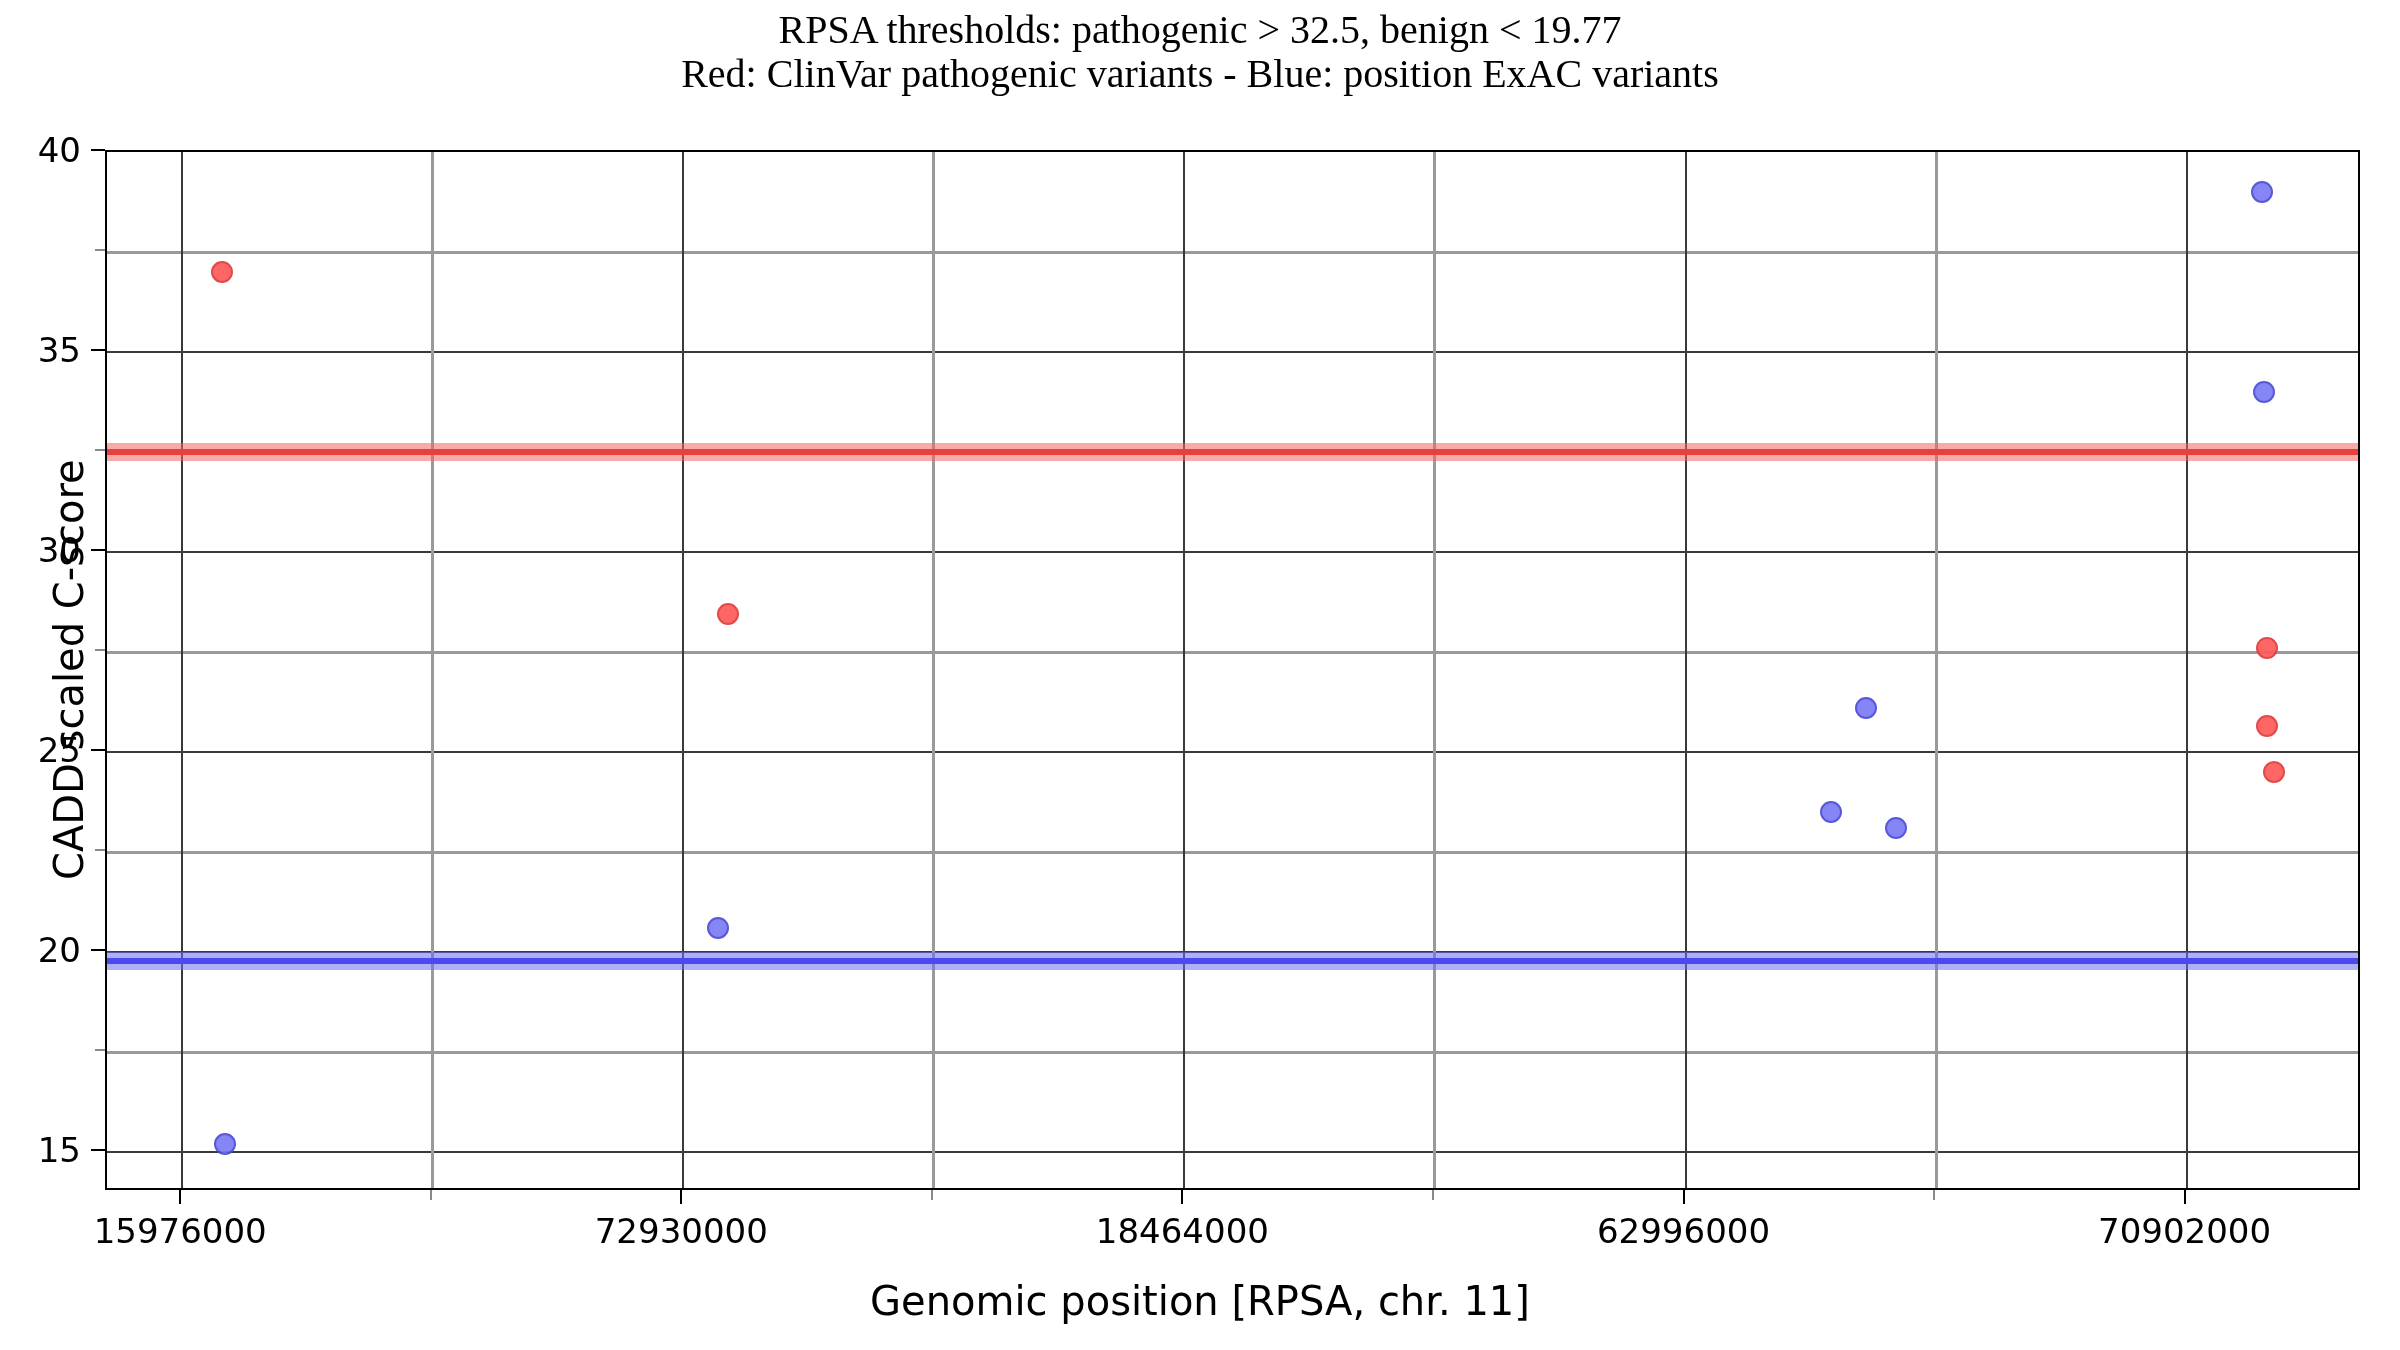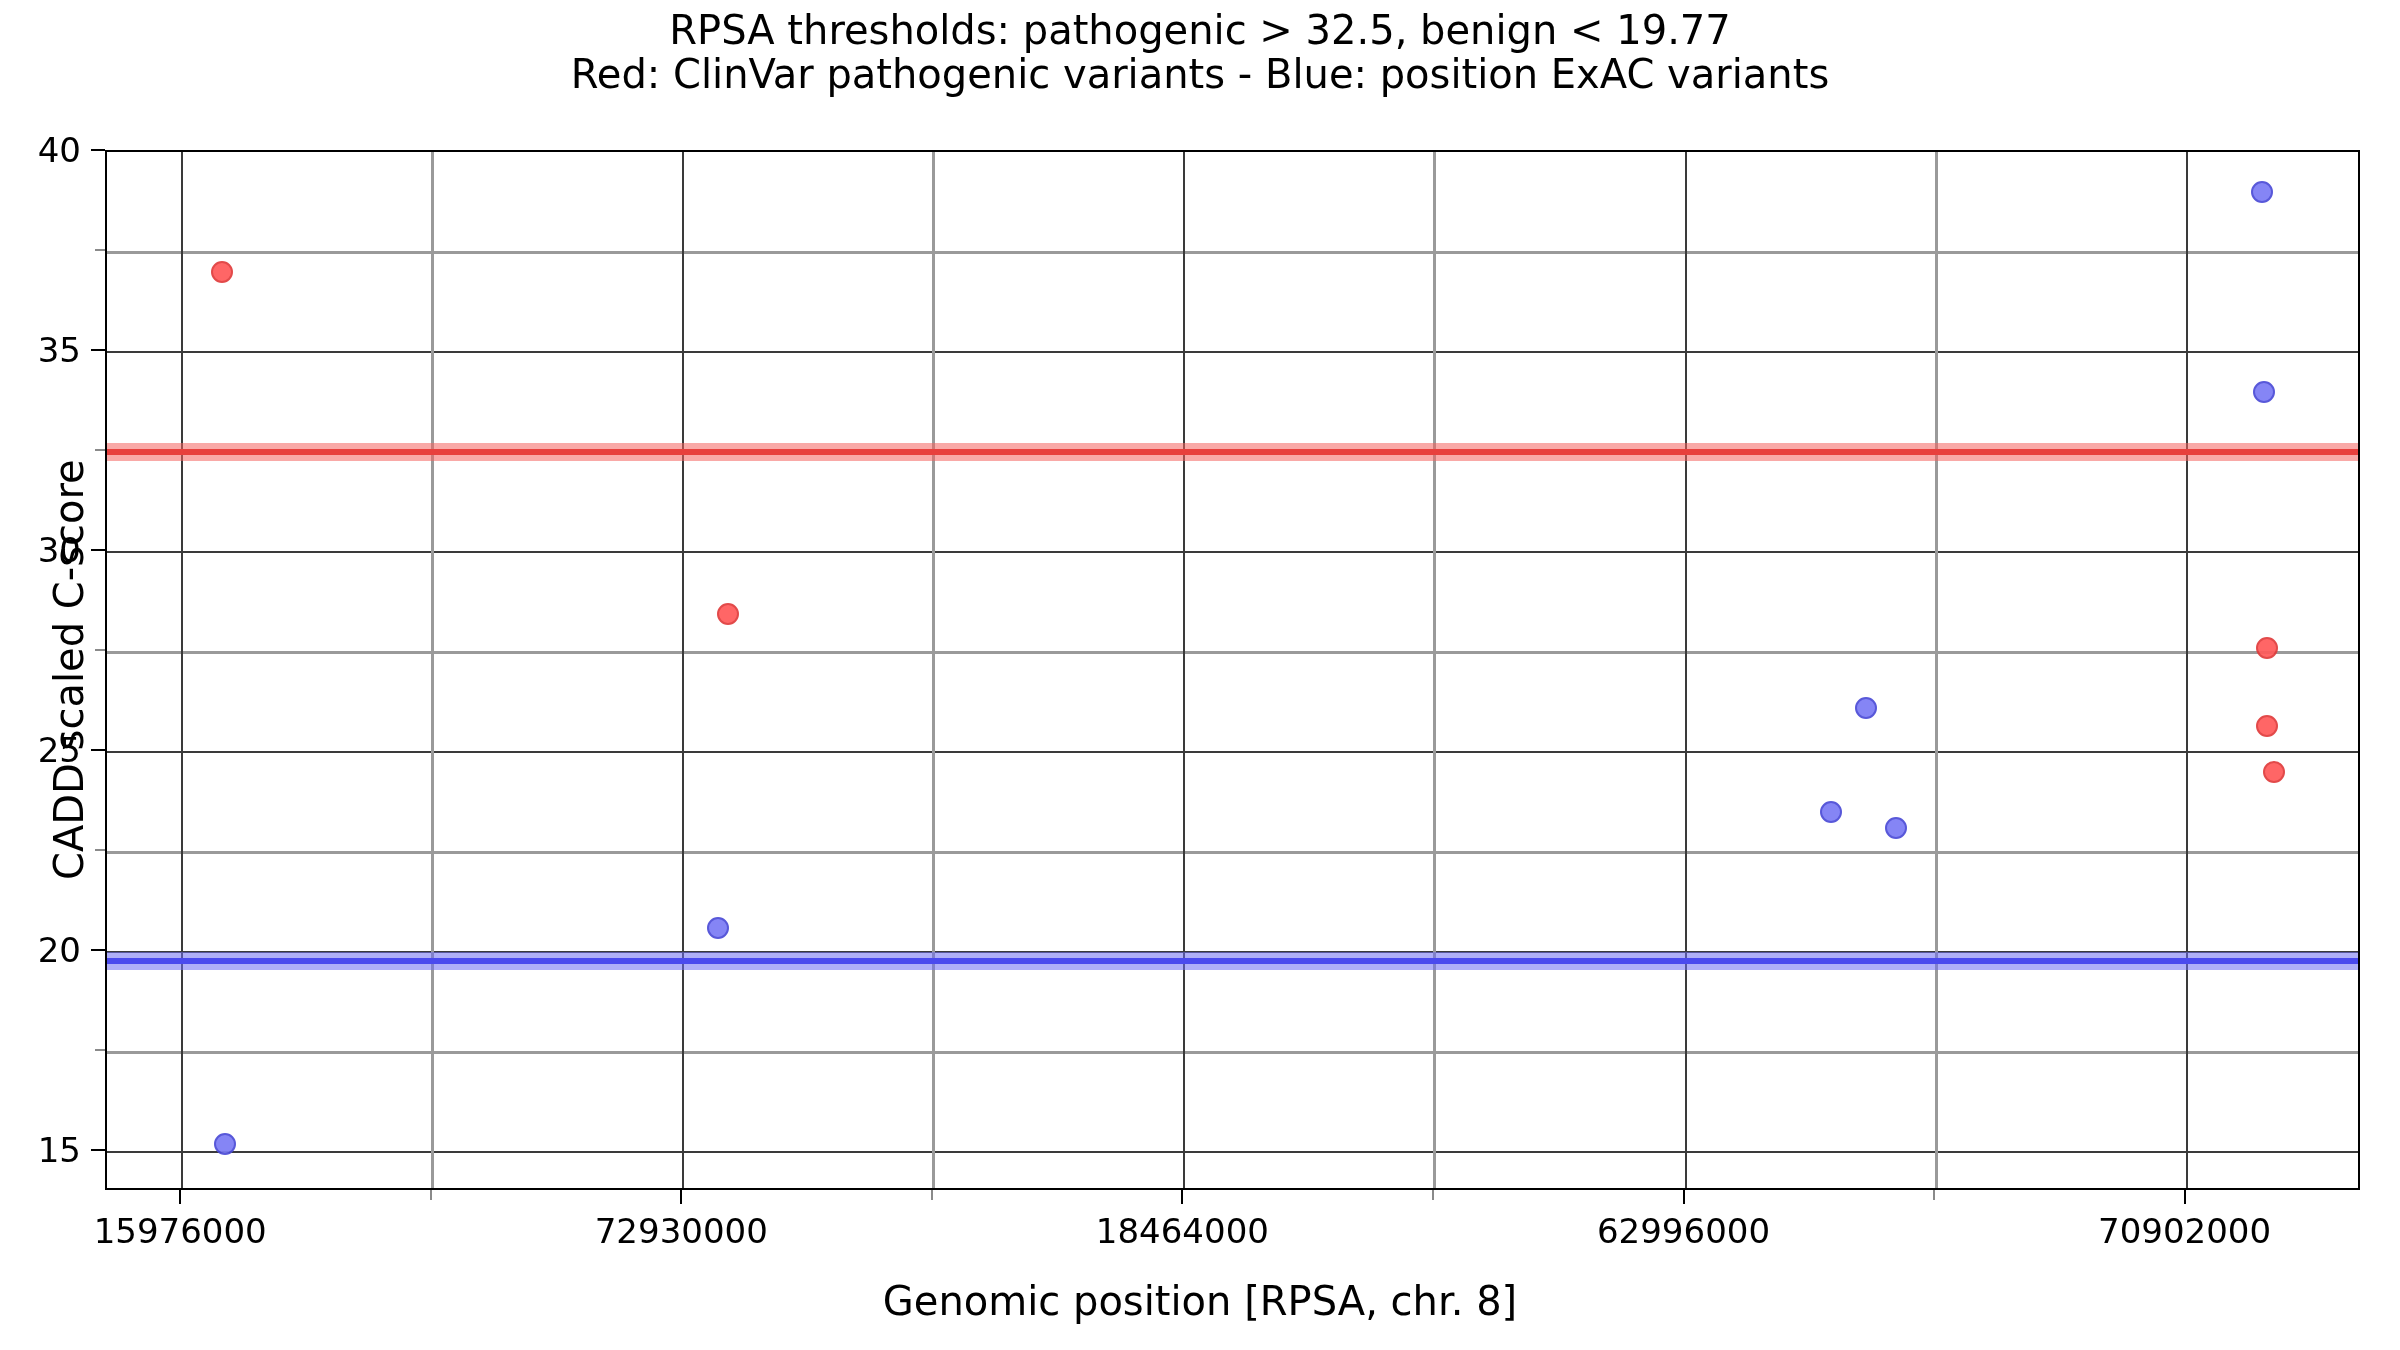--- a/index.html
+++ b/index.html
@@ -3,21 +3,21 @@
 <meta charset="utf-8">
 <style>
   html,body{margin:0;padding:0;background:#ffffff;}
   body{width:2400px;height:1350px;font-family:"DejaVu Sans","Liberation Sans",sans-serif;color:#000;overflow:hidden;}
   #root{position:relative;width:2400px;height:1350px;background:#fff;}
 
   .title{
     position:absolute;left:0;top:8px;width:2400px;text-align:center;
     font-size:40px;line-height:44px;color:#000;font-weight:400;
   }
-  .title div{white-space:pre;}
+  .title div{white-space:pre;font-family:Liberation Serif, serif;}
 
   .plot-area{
     position:absolute;left:105px;top:150px;width:2255px;height:1040px;
     border:2px solid #000;box-sizing:border-box;background:#fff;
   }
 
   .gridline-h, .gridline-v{position:absolute;background:#9a9a9a;}
   .gridline-h{left:0;width:100%;height:3px;}
   .gridline-v{top:0;height:100%;width:3px;}
   .gridline-h.major{background:#3a3a3a;height:2px;}
@@ -125,16 +125,16 @@
       <div class="xtick-mark" style="left: 1682.5px; top: 1190px;"></div>
       <div class="xtick-label" style="left: 1553.5px; top: 1214px;">62996000</div>
       <div class="xtick-mark" style="left: 2183.61px; top: 1190px;"></div>
       <div class="xtick-label" style="left: 2054.61px; top: 1214px;">70902000</div>
       <div class="xminor-mark" style="left: 429.722px; top: 1190px;"></div>
       <div class="xminor-mark" style="left: 930.833px; top: 1190px;"></div>
       <div class="xminor-mark" style="left: 1431.94px; top: 1190px;"></div>
       <div class="xminor-mark" style="left: 1933.06px; top: 1190px;"></div>
     </div>
 
-  <div class="xlabel">Genomic position [RPSA, chr. 8]</div>
+  <div class="xlabel">Genomic position [RPSA, chr. 11]</div>
   <div class="ylabel" id="ylabel" style="left: 46px; top: 880px;">CADD scaled C-score</div>
 
 </div>
 
 </body></html>

